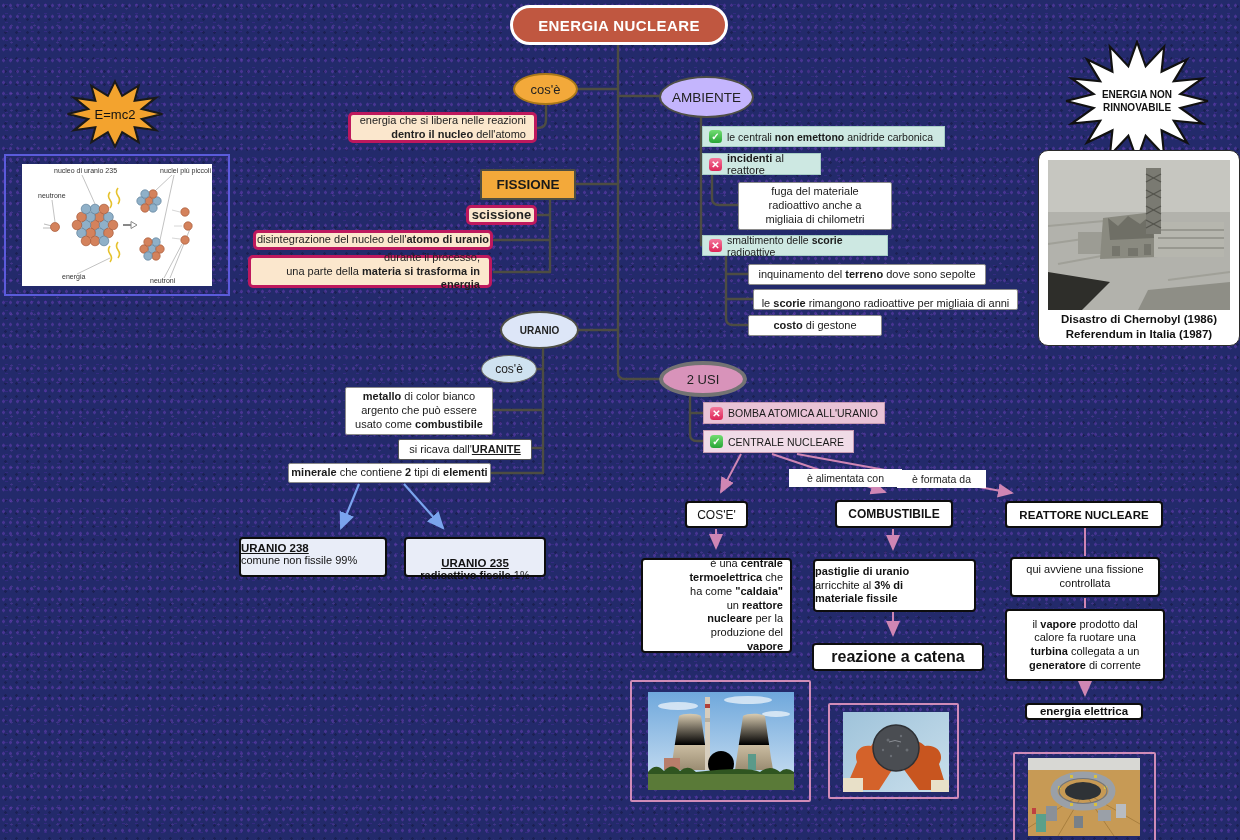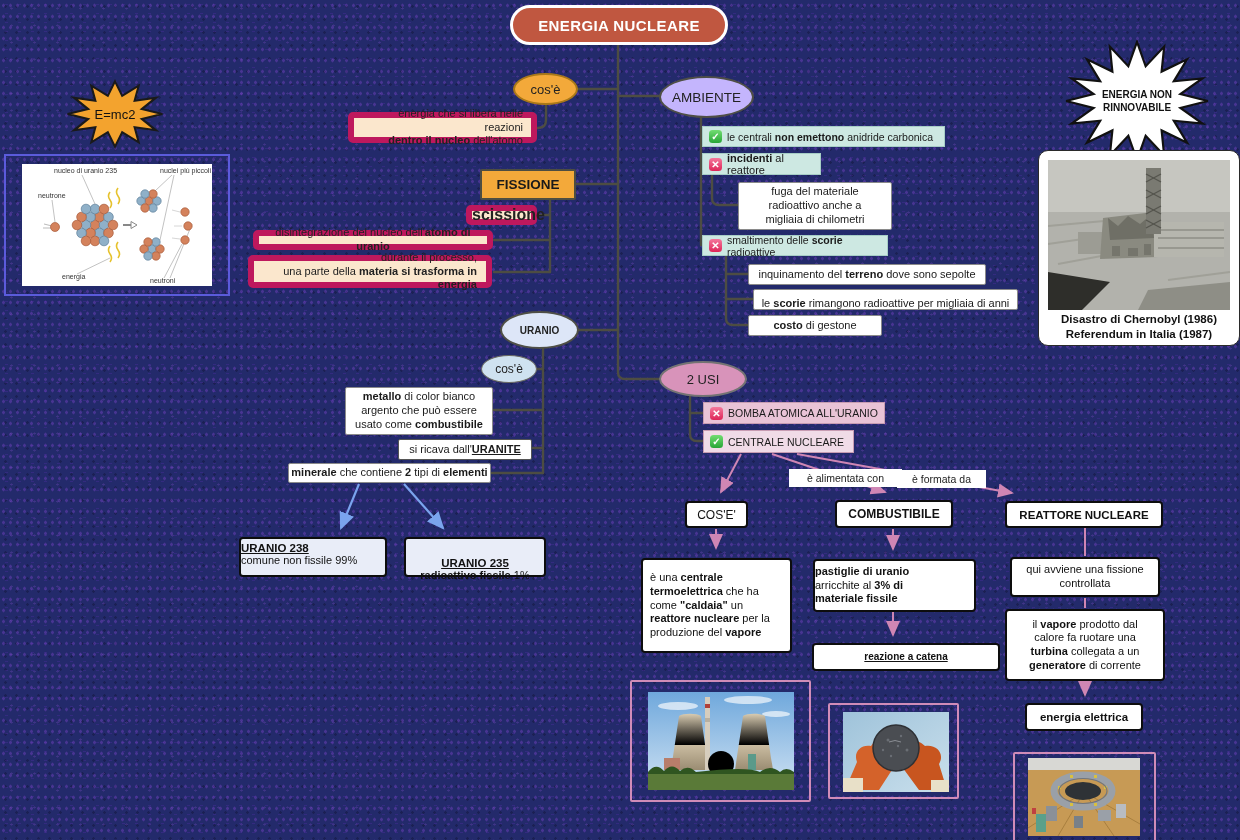--- a/index.html
+++ b/index.html
@@ -15,22 +15,22 @@
   .n{position:absolute;box-sizing:border-box;}
   .tx{width:100%;line-height:1.25;}
   .b{font-weight:bold;}
   .u{text-decoration:underline;}
   .flexc{display:flex;align-items:center;justify-content:center;}
   .ellipse{border-radius:50%;display:flex;align-items:center;justify-content:center;color:#222;}
   .el-orange{background:#f3a93a;border:2px solid #a97818;}
   .el-teal{background:#c4b5fd;border:2px solid #4f4f46;}
   .el-blue{background:#dde6f8;border:2px solid #4f4f46;}
   .el-blue2{background:#cfe2f0;border:1.5px solid #6a6a62;}
-  .el-pink{background:#d893ba;border:2px solid #737373;}
-  .cream{background:#fbe7cd;border:6px solid #be185d;border-radius:5px;color:#222;font-size:11px;}
+  .el-pink{background:#d893ba;border:4px solid #737373;}
+  .cream{background:#fbe7cd;border:3px solid #be185d;border-radius:5px;color:#222;font-size:11px;}
   .wb{background:#fff;border:1px solid #8a8a8a;border-radius:2px;color:#1a1a1a;font-size:11px;}
   .bb{background:#fff;border:2px solid #0d0d0d;border-radius:4px;color:#111;font-size:11px;}
   .lav{background:#e9edf8;}
   .teal-i{background:#cde8e2;border:1px solid #a6cdc5;display:flex;align-items:center;gap:5px;
           padding:0 6px;color:#1a1a1a;font-size:10.5px;}
   .pink-i{display:flex;align-items:center;gap:5px;padding:0 6px;color:#1a1a1a;font-size:10.5px;}
   .ic{display:inline-block;min-width:13px;width:13px;height:13px;border-radius:3.5px;color:#fff;
       font-size:10px;line-height:13px;text-align:center;font-weight:bold;}
   .ic-g{background:linear-gradient(#72dd72,#27a536);}
   .ic-r{background:linear-gradient(#f4789c,#de2558);}
@@ -108,21 +108,21 @@
 </div>
 
 <div class="n cream" style="left:348px;top:112px;width:189px;height:31px;display:flex;align-items:center;padding:2px 8px;">
   <div class="tx" style="text-align:right;"><span>energia che si libera nelle reazioni</span><br><span class="b">dentro il nucleo</span><span> dell'atomo</span></div>
 </div>
 
 <div class="n flexc" style="left:480px;top:169px;width:96px;height:31px;background:#f3a93a;border:2px solid #4d4d42;border-radius:2px;">
   <span style="font-weight:bold;font-size:13.5px;color:#1a1a1a;">FISSIONE</span>
 </div>
 
-<div class="n cream flexc" style="left:466px;top:205px;width:71px;height:20px;font-size:16px;">
+<div class="n cream flexc" style="left:466px;top:205px;width:71px;height:20px;font-size:13px;">
   <div class="tx" style="text-align:center;"><span class="b">scissione</span></div>
 </div>
 
 <div class="n cream flexc" style="left:253px;top:230px;width:240px;height:20px;">
   <div class="tx" style="text-align:center;"><span>disintegrazione del nucleo dell'</span><span class="b">atomo di uranio</span></div>
 </div>
 
 <div class="n cream" style="left:248px;top:255px;width:244px;height:33px;display:flex;align-items:center;padding:2px 9px;">
   <div class="tx" style="text-align:right;"><span>durante il processo,</span><br><span>una parte della </span><span class="b">materia si trasforma in energia</span></div>
 </div>
@@ -217,40 +217,40 @@
   <span>COS'E'</span>
 </div>
 <div class="n bb flexc" style="left:835px;top:500px;width:118px;height:28px;font-size:12px;font-weight:bold;">
   <span>COMBUSTIBILE</span>
 </div>
 <div class="n bb flexc" style="left:1005px;top:501px;width:158px;height:27px;font-size:11.5px;font-weight:bold;">
   <span>REATTORE NUCLEARE</span>
 </div>
 
 <div class="n bb flexc" style="left:641px;top:558px;width:151px;height:95px;padding:4px 7px;">
-  <div class="tx" style="text-align:left;"><span>è una </span><span class="b">centrale termoelettrica</span><span> che ha come </span><span class="b">"caldaia"</span><span> un </span><span class="b">reattore nucleare</span><span> per la produzione del </span><span class="b">vapore</span></div>
+  <div class="tx" style="text-align:right;margin-left:36px;"><span>è una </span><span class="b">centrale termoelettrica</span><span> che ha come </span><span class="b">"caldaia"</span><span> un </span><span class="b">reattore nucleare</span><span> per la produzione del </span><span class="b">vapore</span></div>
 </div>
 
 <div class="n bb flexc" style="left:813px;top:559px;width:163px;height:53px;">
   <div class="tx" style=""><span class="b">pastiglie di uranio</span><br><span>arricchite al </span><span class="b">3% di</span><br><span class="b">materiale fissile</span></div>
 </div>
 
-<div class="n bb flexc" style="left:812px;top:643px;width:188px;height:28px;font-size:10px;text-decoration:underline;">
+<div class="n bb flexc" style="left:812px;top:643px;width:172px;height:28px;font-size:16px;">
   <div class="tx" style="text-align:center;"><span class="b">reazione a catena</span></div>
 </div>
 
 <div class="n bb flexc" style="left:1010px;top:557px;width:150px;height:40px;">
   <div class="tx" style="text-align:center;"><span>qui avviene una fissione</span><br><span>controllata</span></div>
 </div>
 
 <div class="n bb flexc" style="left:1005px;top:609px;width:160px;height:72px;">
   <div class="tx" style="text-align:center;"><span>il </span><span class="b">vapore</span><span> prodotto dal</span><br><span>calore fa ruotare una</span><br><span class="b">turbina</span><span> collegata a un</span><br><span class="b">generatore</span><span> di corrente</span></div>
 </div>
 
-<div class="n bb flexc" style="left:1025px;top:703px;width:118px;height:28px;font-size:11.5px;align-items:center;">
+<div class="n bb flexc" style="left:1025px;top:703px;width:118px;height:17px;font-size:11.5px;align-items:center;">
   <div class="tx" style="text-align:center;"><span class="b">energia elettrica</span></div>
 </div>
 
 <svg class="n" style="left:66px;top:76px;" width="98" height="76" viewBox="0 0 120 82">
   <polygon points="118,41 92.8,47 110.2,61 84,57.3 89,75.6 68.8,63.2 60,81 51.2,63.2 31,75.6 36,57.3 9.8,61 27.2,47 2,41 27.2,35 9.8,21 36,24.7 31,6.4 51.2,18.8 60,1 68.8,18.8 89,6.4 84,24.7 110.2,21 92.8,35" fill="#f3a32e" stroke="#1a1a1a" stroke-width="2.5"></polygon>
 </svg>
 <div class="burst-text" style="left:66px;top:76px;width:98px;height:76px;font-size:13px;">
   <span>E=mc2</span>
 </div>
 

